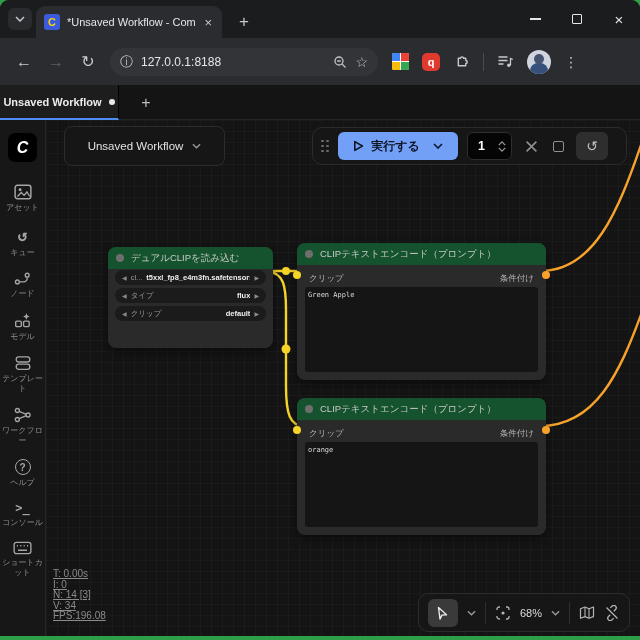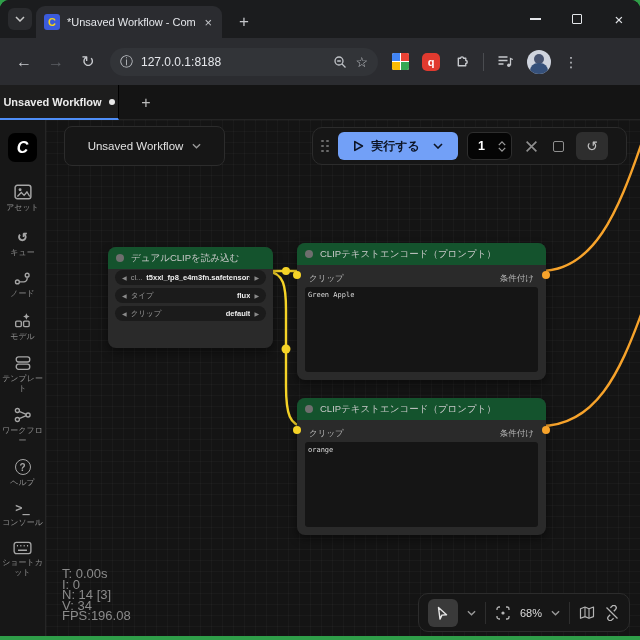--- a/index.html
+++ b/index.html
@@ -128,22 +128,22 @@
   .widget { height:15px; background:#1b1b1b; border-radius:8px; display:flex; align-items:center;
             padding:0 7px; gap:4px; }
   .w-arrow { color:#8a8a8a; font-size:6px; }
   .w-label { color:#9a9a9a; font-size:7.5px; white-space:nowrap; }
   .w-value { color:#ededed; font-size:7.5px; font-weight:bold; margin-left:auto; white-space:nowrap;
              overflow:hidden; }
   .prompt-box { flex:1; margin:2px 8px 8px; background:#151515; border-radius:3px; padding:4px 3px;
                 color:#dcdcdc; font-size:7px; font-family:"DejaVu Sans Mono", monospace; }
 
   
-  .stats { position:absolute; left:16px; top:449px; z-index:3; color:#8b8b8b; font-size:13px;
-           line-height:10.5px; }
+  .stats { position:absolute; left:7px; top:449px; z-index:3; color:#8b8b8b; font-size:10px;
+           line-height:10.5px;text-decoration:underline; }
   .bottom-toolbar { position:absolute; right:10px; bottom:4px; height:39px; z-index:3; background:#161616;
                     border:1px solid #2c2c2c; border-radius:10px; display:flex; align-items:center;
                     padding:0 9px; gap:9px;margin-top:16px; }
   .ptr-btn { width:30px; height:28px; background:#3a3a3a; border-radius:6px; color:#e6e6e6;
              display:flex; align-items:center; justify-content:center; }
   .bt-div { width:1px; height:22px; background:#2e2e2e; }
   .zoom-label { color:#dddddd; font-size:11px; }
   .chev { color:#9a9a9a; display:flex; align-items:center; }
   .bt-ic { color:#b5b5b5; display:flex; align-items:center; }
 </style>

